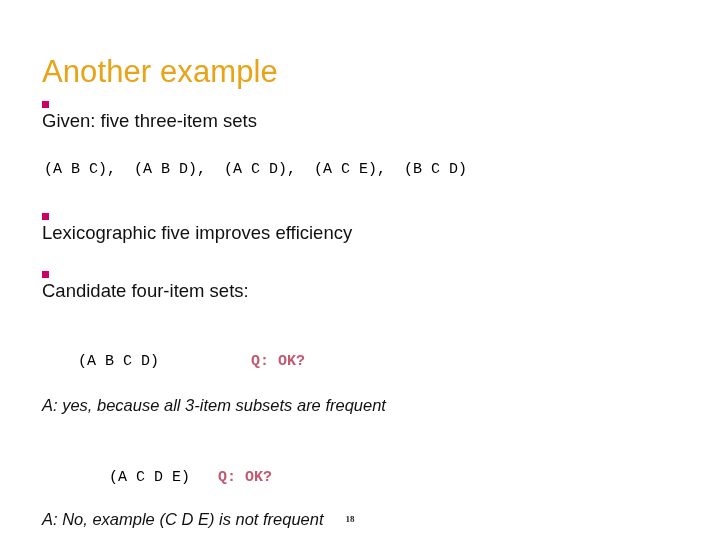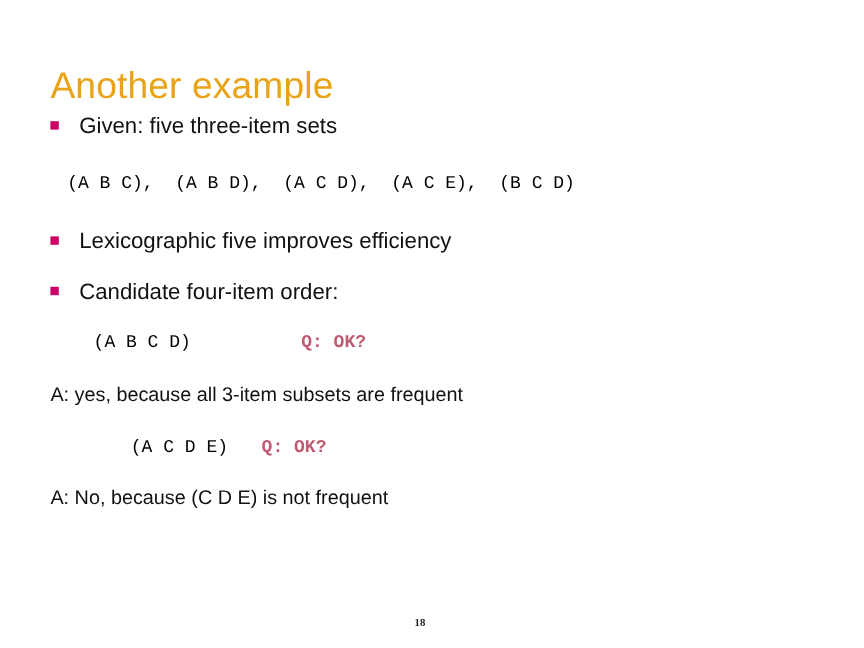--- a/index.html
+++ b/index.html
@@ -45,20 +45,21 @@
     width: 720px;
   }
 
   
   .bullet-row {
     position: relative;
     display: flex;
     align-items: flex-start;
     padding-left: 42px;
     margin-bottom: 0;
+    flex-direction: column;
   }
   .bullet-marker {
     flex: 0 0 auto;
     width: 7px;
     height: 7px;
     background: #CC0066;
     margin-top: 9px;
     margin-right: 17px;
   }
   .bullet-text {
@@ -70,48 +71,50 @@
 
   
   .code-line {
     font-family: "Liberation Mono", "DejaVu Sans Mono", monospace;
     font-size: 15px;
     line-height: 22px;
     color: #000000;
     white-space: pre;
   }
   .code-sets {
-    padding-left: 56px;
+    padding-left: 44px;
   }
   .qa-code-row {
     display: flex;
     align-items: flex-end;
     white-space: pre;
   }
   .qa-code-row.row-1 { padding-left: 78px; }
   .qa-code-row.row-2 { padding-left: 109px; }
 
   .q-label {
     font-family: "Liberation Mono", "DejaVu Sans Mono", monospace;
     font-size: 15px;
     line-height: 22px;
     color: #C05A70;
     white-space: pre;
     font-weight: bold;
+    margin-top: 28px;
   }
   .q-gap-1 { display: inline-block; width: 92px; }
   .q-gap-2 { display: inline-block; width: 28px; }
 
   
   .answer {
     padding-left: 42px;
     font-size: 16.5px;
     line-height: 24px;
     color: #111111;
     white-space: nowrap;
+    font-style: italic;
   }
 
   
   .sp-a { height: 25px; }
   .sp-b { height: 23px; }
   .sp-c { height: 16px; }
   .sp-d { height: 19px; }
   .sp-e { height: 20px; }
   .sp-f { height: 22px; }
   .sp-g { height: 18px; }
@@ -153,21 +156,21 @@
 
     <div class="bullet-row">
       <span class="bullet-marker"></span>
       <span class="bullet-text">Lexicographic five improves efficiency</span>
     </div>
 
     <div class="sp-c"></div>
 
     <div class="bullet-row">
       <span class="bullet-marker"></span>
-      <span class="bullet-text">Candidate four-item order:</span>
+      <span class="bullet-text">Candidate four-item sets:</span>
     </div>
 
     <div class="sp-d"></div>
 
     <div class="qa-code-row row-1">
       <span class="code-line">(A B C D)</span>
       <span class="q-gap-1"></span>
       <span class="q-label">Q: OK?</span>
     </div>
 
@@ -178,19 +181,19 @@
     <div class="sp-f"></div>
 
     <div class="qa-code-row row-2">
       <span class="code-line">(A C D E)</span>
       <span class="q-gap-2"></span>
       <span class="q-label">Q: OK?</span>
     </div>
 
     <div class="sp-g"></div>
 
-    <div class="answer">A: No, because (C D E) is not frequent</div>
+    <div class="answer">A: No, example (C D E) is not frequent</div>
 
   </div>
 
   <div class="page-number">18</div>
 
 </div>
 
 </body></html>

